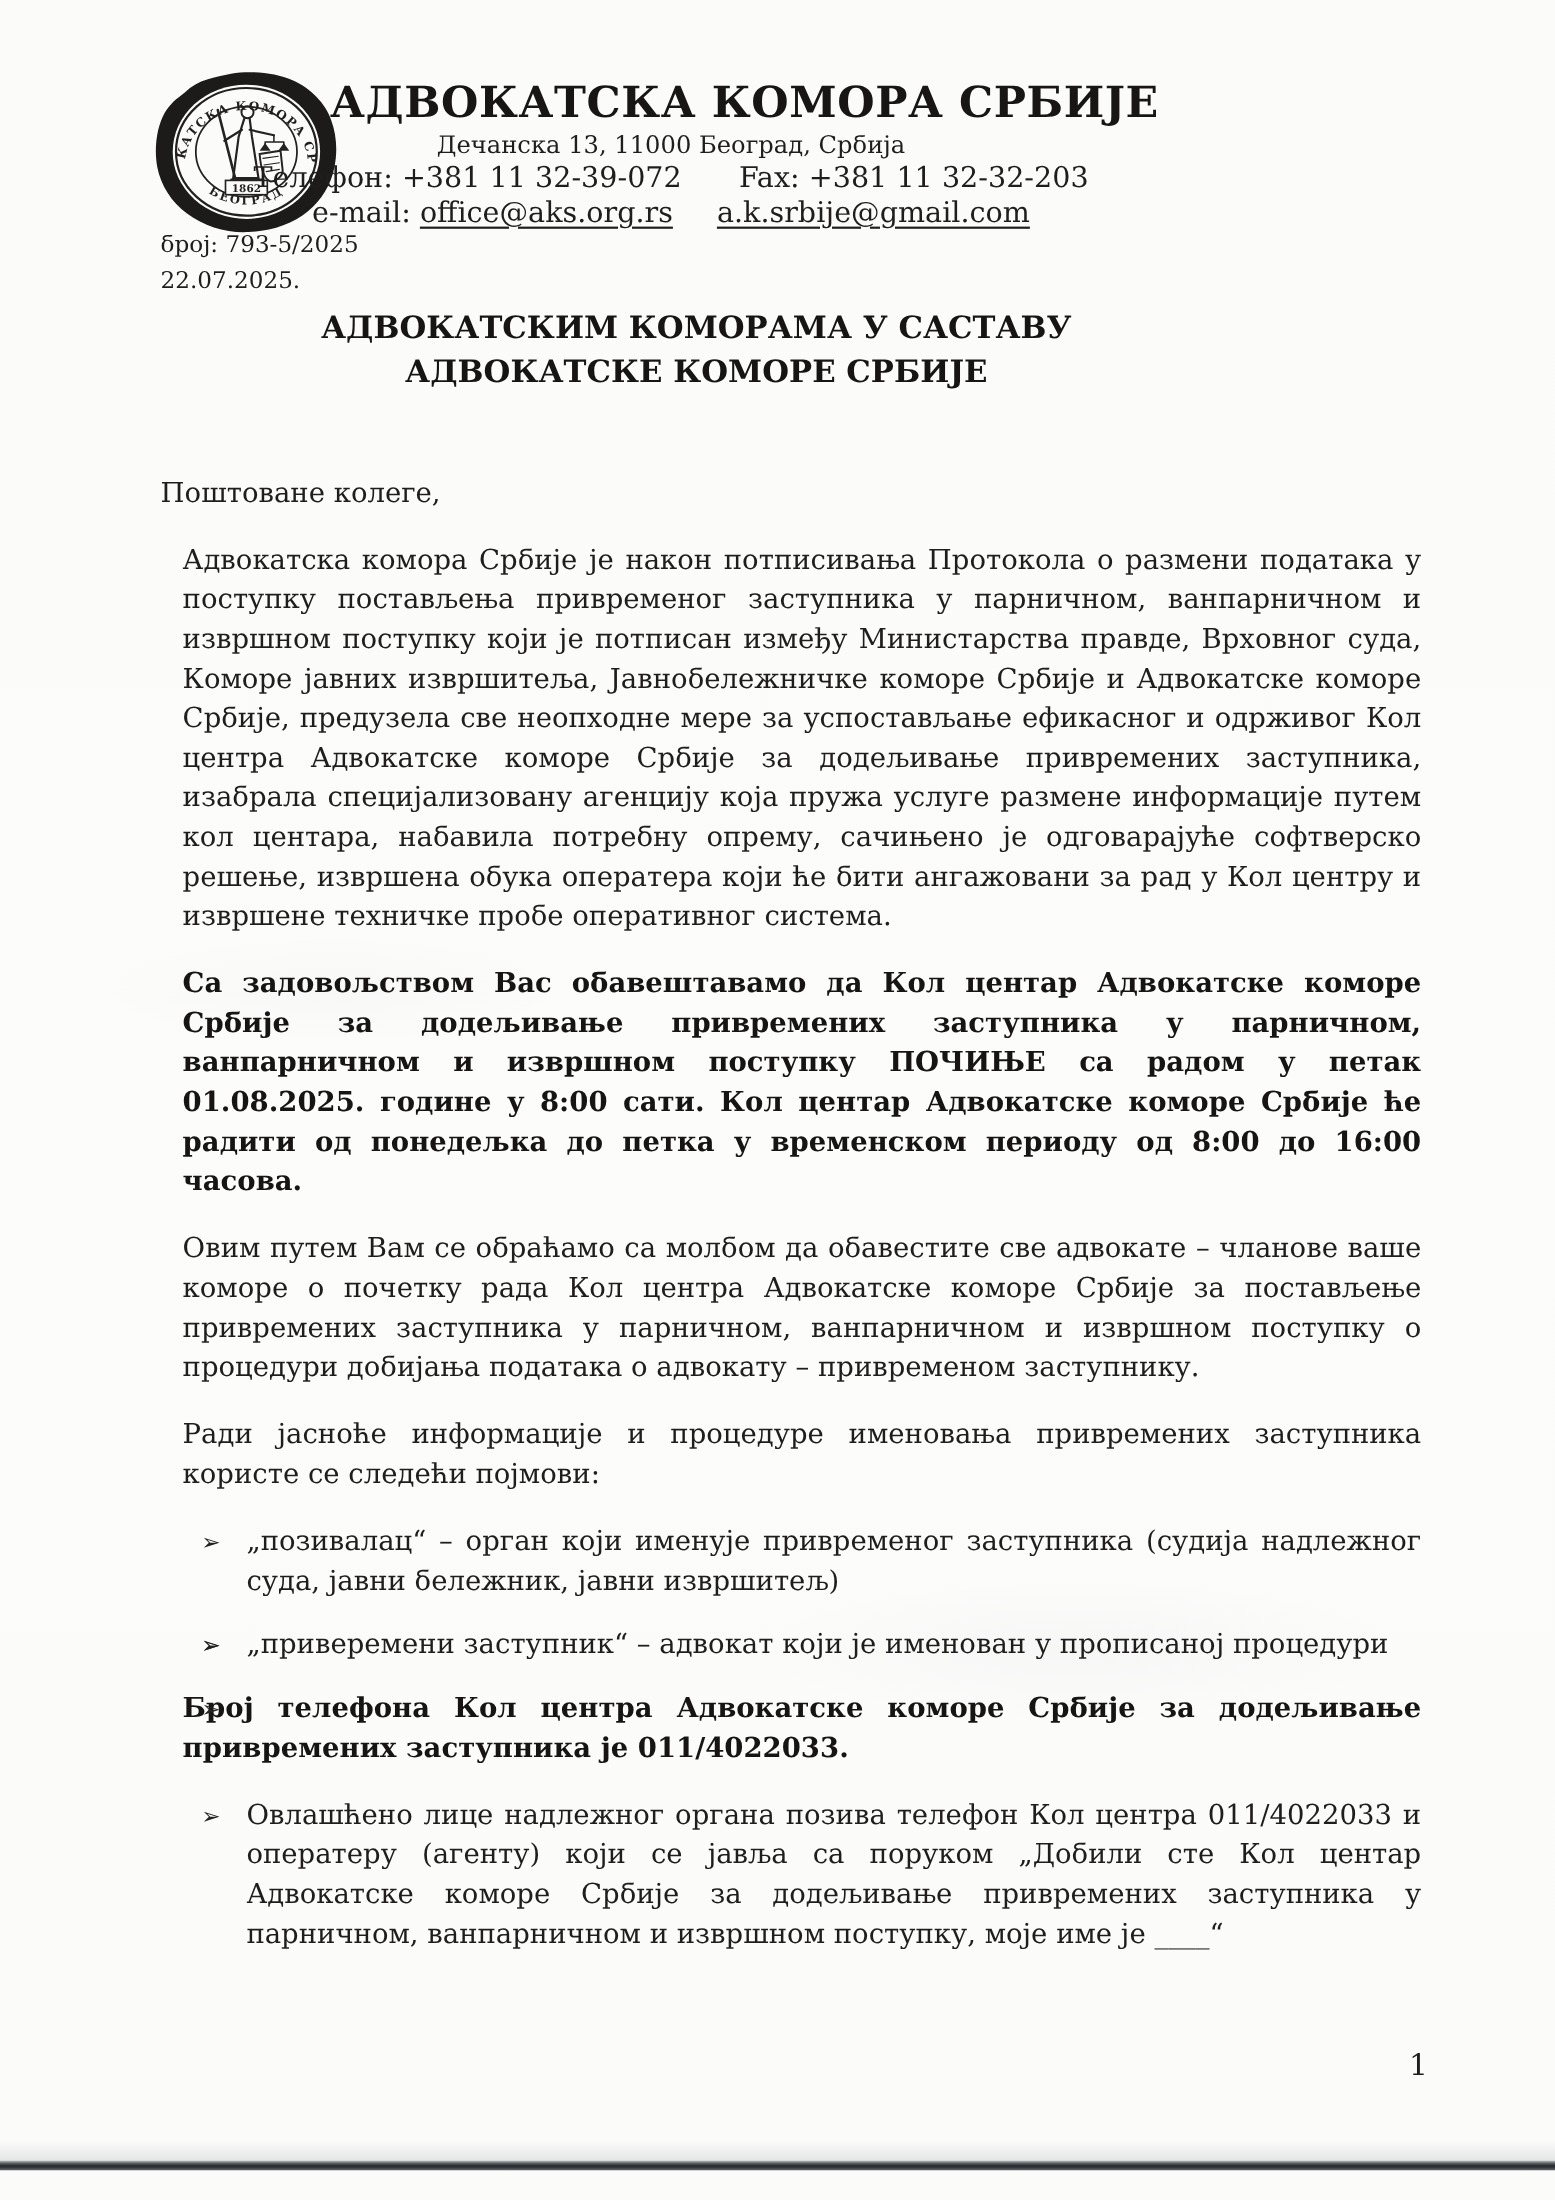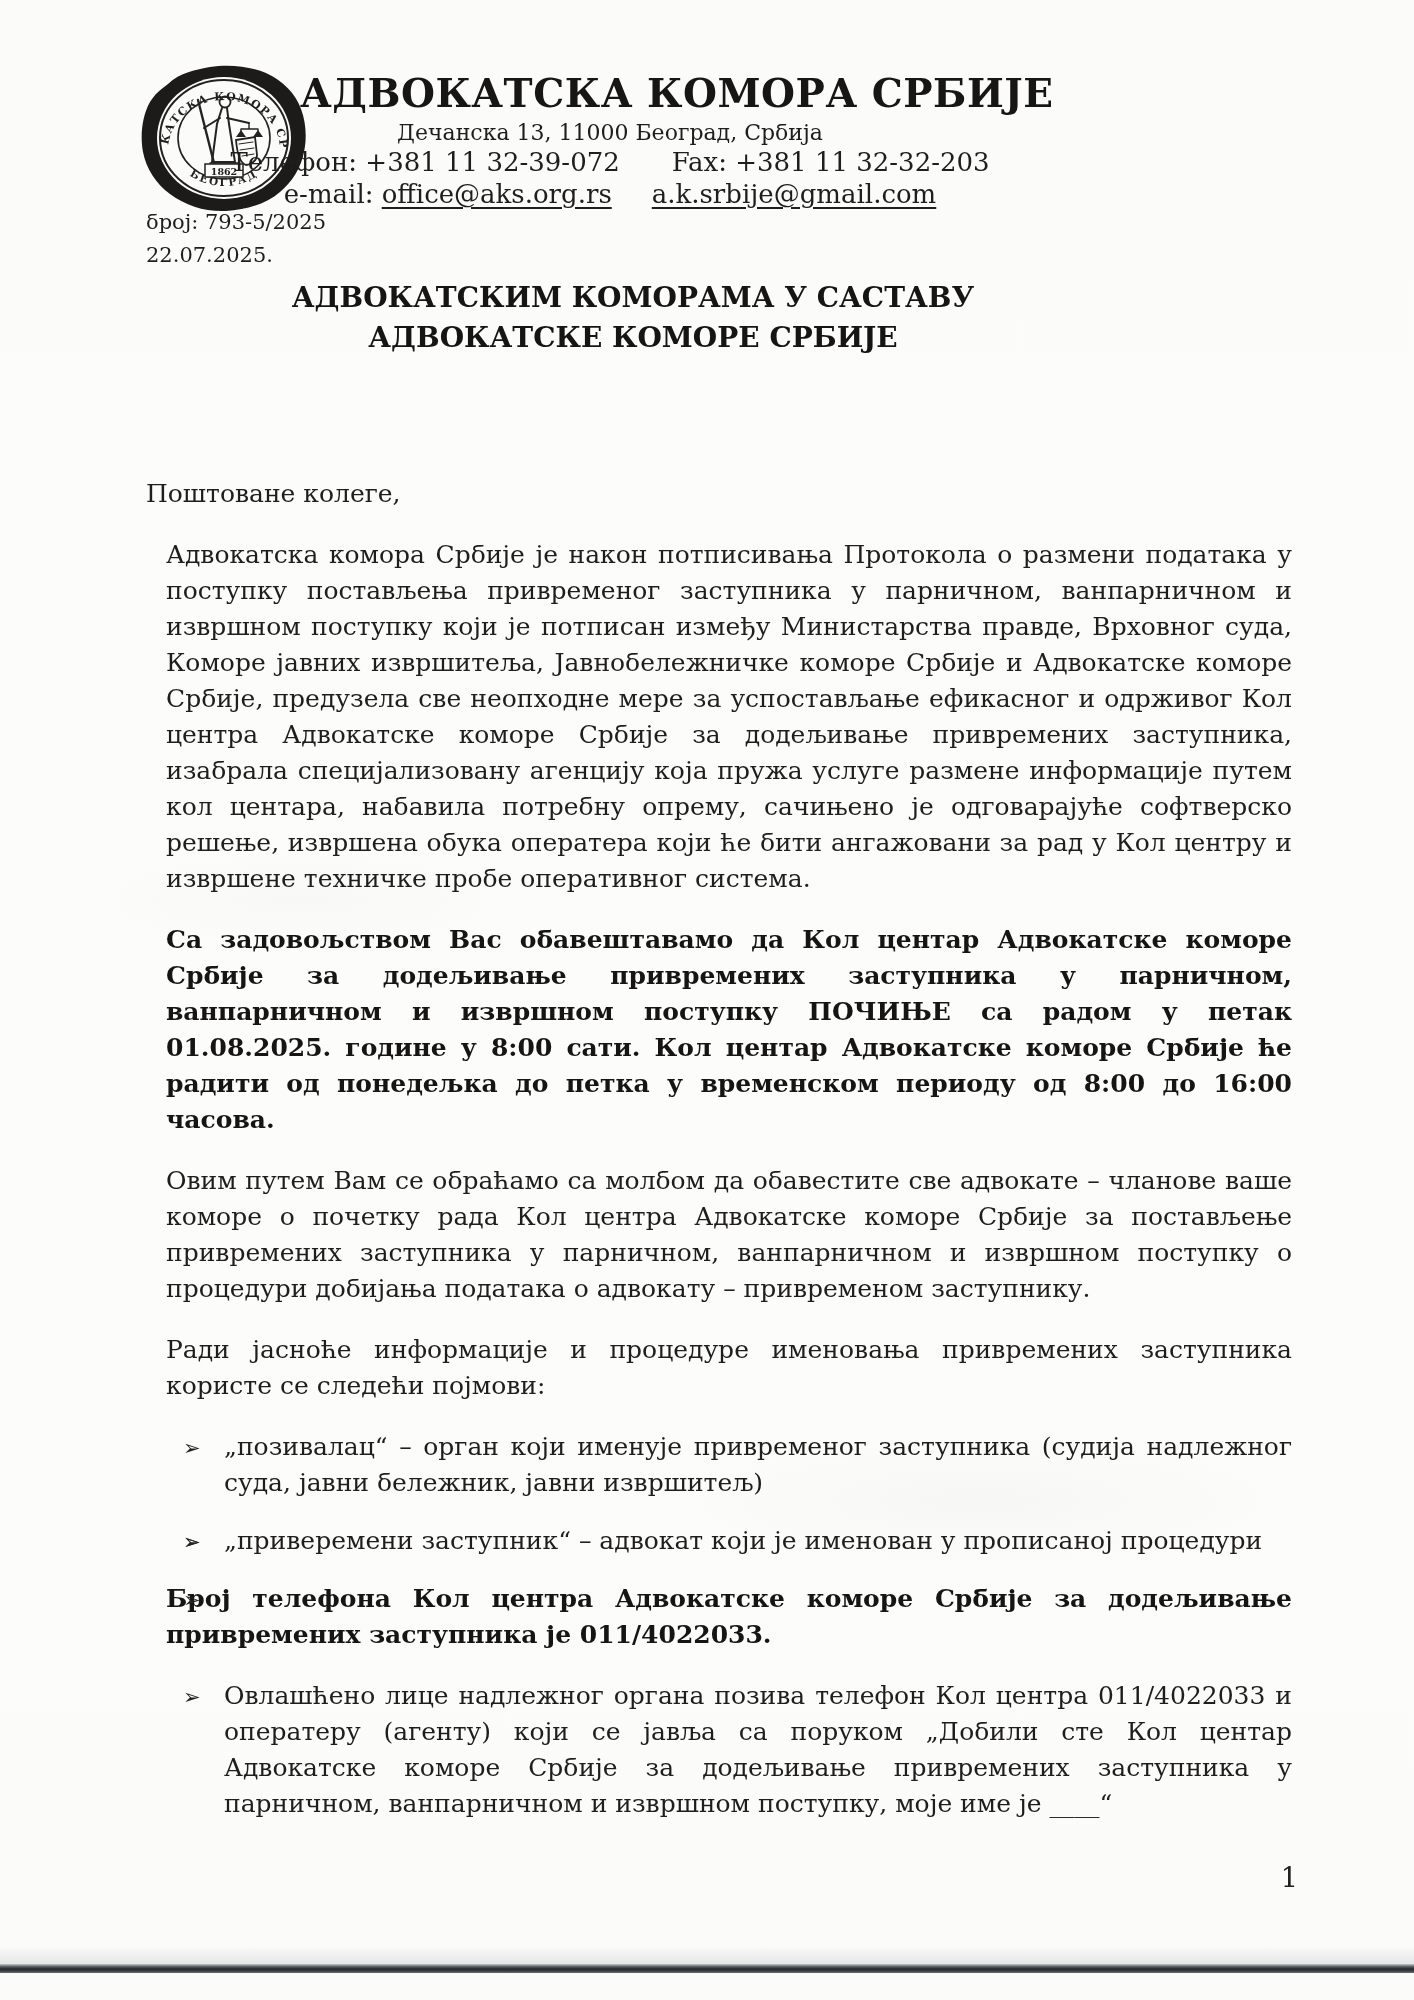--- a/index.html
+++ b/index.html
@@ -25,21 +25,21 @@
   .header-text { position:absolute; left:300px; top:70px; width:620px; text-align:center; }
   .org-name { font-size:39px; font-weight:bold; letter-spacing:0.5px; white-space:nowrap; color:#171614; }
   .org-address { font-size:22px; margin-top:4px; }
   .contact-row { display:flex; justify-content:center; gap:52px; font-size:26px; margin-top:2px; white-space:nowrap; }
   .email-row { gap:40px;align-items:center; }
   .link { text-decoration: underline; text-underline-offset: 4px; text-decoration-thickness: 1.5px; }
   .ref-block { position:absolute; left:146px; top:206px; font-size:21px; line-height:33px; }
   
   .content { position:absolute; left:146px; top:278px; width:1146px; font-size:25px; line-height:36px; text-align:justify; }
   .doc-heading { width:780px; margin:0 0 0 97px; text-align:center; font-weight:bold; font-size:28px; line-height:40px; color:#161514; }
-  .salutation { margin-top:118px; text-align:left; }
+  .salutation { margin-top:72px; text-align:left; }
   .para { margin-top:18px;margin-left:20px; }
   .para.bold { font-weight:bold; color:#161514; }
   ul.arrow-list { list-style:none; margin:4px 0 0 0; padding:0; }
   ul.arrow-list li { position:relative; padding-left:78px; margin-top:22px; }
   ul.arrow-list .marker {
     position:absolute; left:37px; top:1px;
     font-family:"DejaVu Sans", sans-serif; font-size:21px; color:#242320;
   }
   .phone-para { margin-top:20px; }
   .page-number { position:absolute; top:1862px; right:116px; font-size:27px; }

